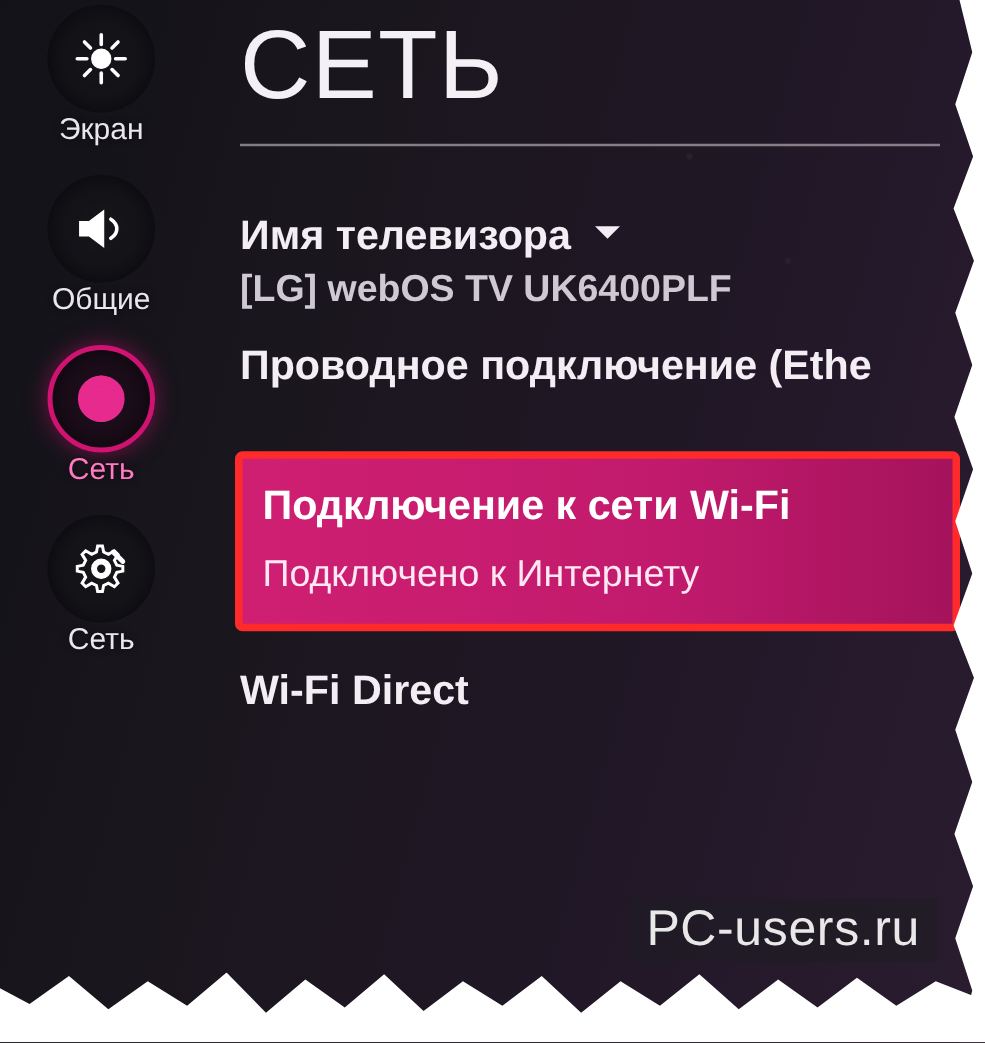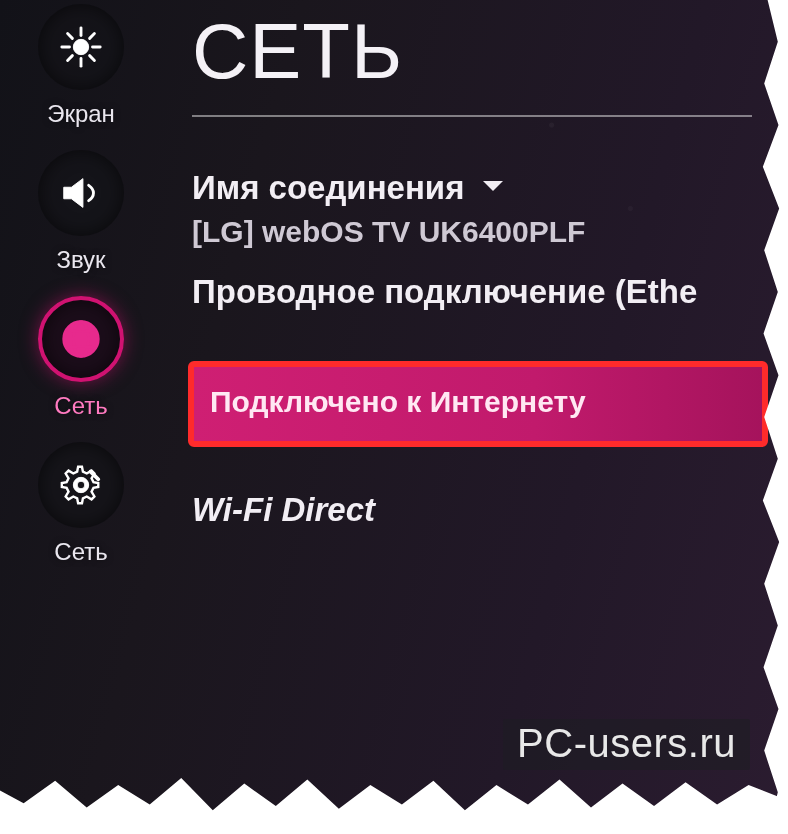--- a/index.html
+++ b/index.html
@@ -34,21 +34,21 @@
     padding-top: 4px;
     display: flex;
     flex-direction: column;
     gap: 22px;
     z-index: 2;
   }
   .side-item {
     display: flex;
     flex-direction: column;
     align-items: center;
-    gap: 10px;
+    gap: 0;
     cursor: pointer;
   }
   .side-icon {
     width: 86px;
     height: 86px;
     border-radius: 50%;
     background: rgba(20,20,25,0.65);
     display: flex;
     align-items: center;
     justify-content: center;
@@ -107,34 +107,34 @@
   }
   .row-sub {
     font-size: 30px;
     font-weight: 700;
     color: #cfc9d4;
     margin-top: 8px;
   }
   .chev svg { width: 30px; height: 30px; fill:#f2eef4; }
 
   .row.wired { }
-  .row.wifidirect { margin-top: 42px; font-style: italic; }
+  .row.wifidirect { margin-top: 26px; }
 
   
   .row.hl {
     background: linear-gradient(90deg, #cf1f73 0%, #c11a6c 60%, #a5135c 100%);
     outline: 6px solid #ff2b2b;
     outline-offset: -2px;
     padding: 20px 18px 24px 18px;
     margin-top: 36px;
     width: 572px;
     border-radius: 2px;
   }
   .row.hl .row-title { font-size: 33px; font-weight: 600; color: #ffffff; }
-  .row.hl .row-sub   { font-size: 30px; font-weight: 700; color: #ffe8f3; margin-top: 0; }
+  .row.hl .row-sub   { font-size: 30px; font-weight: 400; color: #ffe8f3; margin-top: 20px; }
 
   
   .wm {
     position: absolute;
     right: 38px;
     bottom: 64px;
     font-size: 40px;
     font-weight: 400;
     letter-spacing: 0.5px;
     color: #e8e8e8;
@@ -203,21 +203,21 @@
       <div class="side-label">Экран</div>
     </div>
 
     <div class="side-item">
       <div class="side-icon">
         <svg viewBox="0 0 48 48">
             <path d="M6 18v12h8l12 9V9L14 18H6z"></path>
             <path d="M32 16c3 2 5 5 5 8s-2 6-5 8" fill="none" stroke-width="3" stroke-linecap="round"></path>
           </svg>
       </div>
-      <div class="side-label">Звук</div>
+      <div class="side-label">Общие</div>
     </div>
 
 
     <div class="side-item active">
       <div class="side-icon">
         <svg viewBox="0 0 48 48" fill="none" stroke-width="3">
             <circle cx="24" cy="24" r="18"></circle>
             <ellipse cx="24" cy="24" rx="8" ry="18"></ellipse>
             <line x1="6" y1="24" x2="42" y2="24"></line>
             <path d="M10 14c4 3 24 3 28 0"></path>
@@ -239,35 +239,36 @@
     </div>
 
   </div>
 
   <div class="main">
     <div class="page-title">СЕТЬ</div>
     <div class="divider"></div>
 
     <div class="row">
       <div class="row-head">
-        <span class="row-title">Имя соединения</span>
+        <span class="row-title">Имя телевизора</span>
         <span class="chev">
           <svg viewBox="0 0 24 24">
               <path d="M4 8l8 8 8-8z"></path>
             </svg>
         </span>
       </div>
       <div class="row-sub">[LG] webOS TV UK6400PLF</div>
     </div>
 
     <div class="row wired">
       <div class="row-title">Проводное подключение (Ethe</div>
     </div>
 
     <div class="row hl">
+      <div class="row-title">Подключение к сети Wi-Fi</div>
       <div class="row-sub">Подключено к Интернету</div>
     </div>
 
     <div class="row wifidirect">
       <div class="row-title">Wi-Fi Direct</div>
     </div>
   </div>
 
   <div class="wm">PC-users.ru</div>
 

